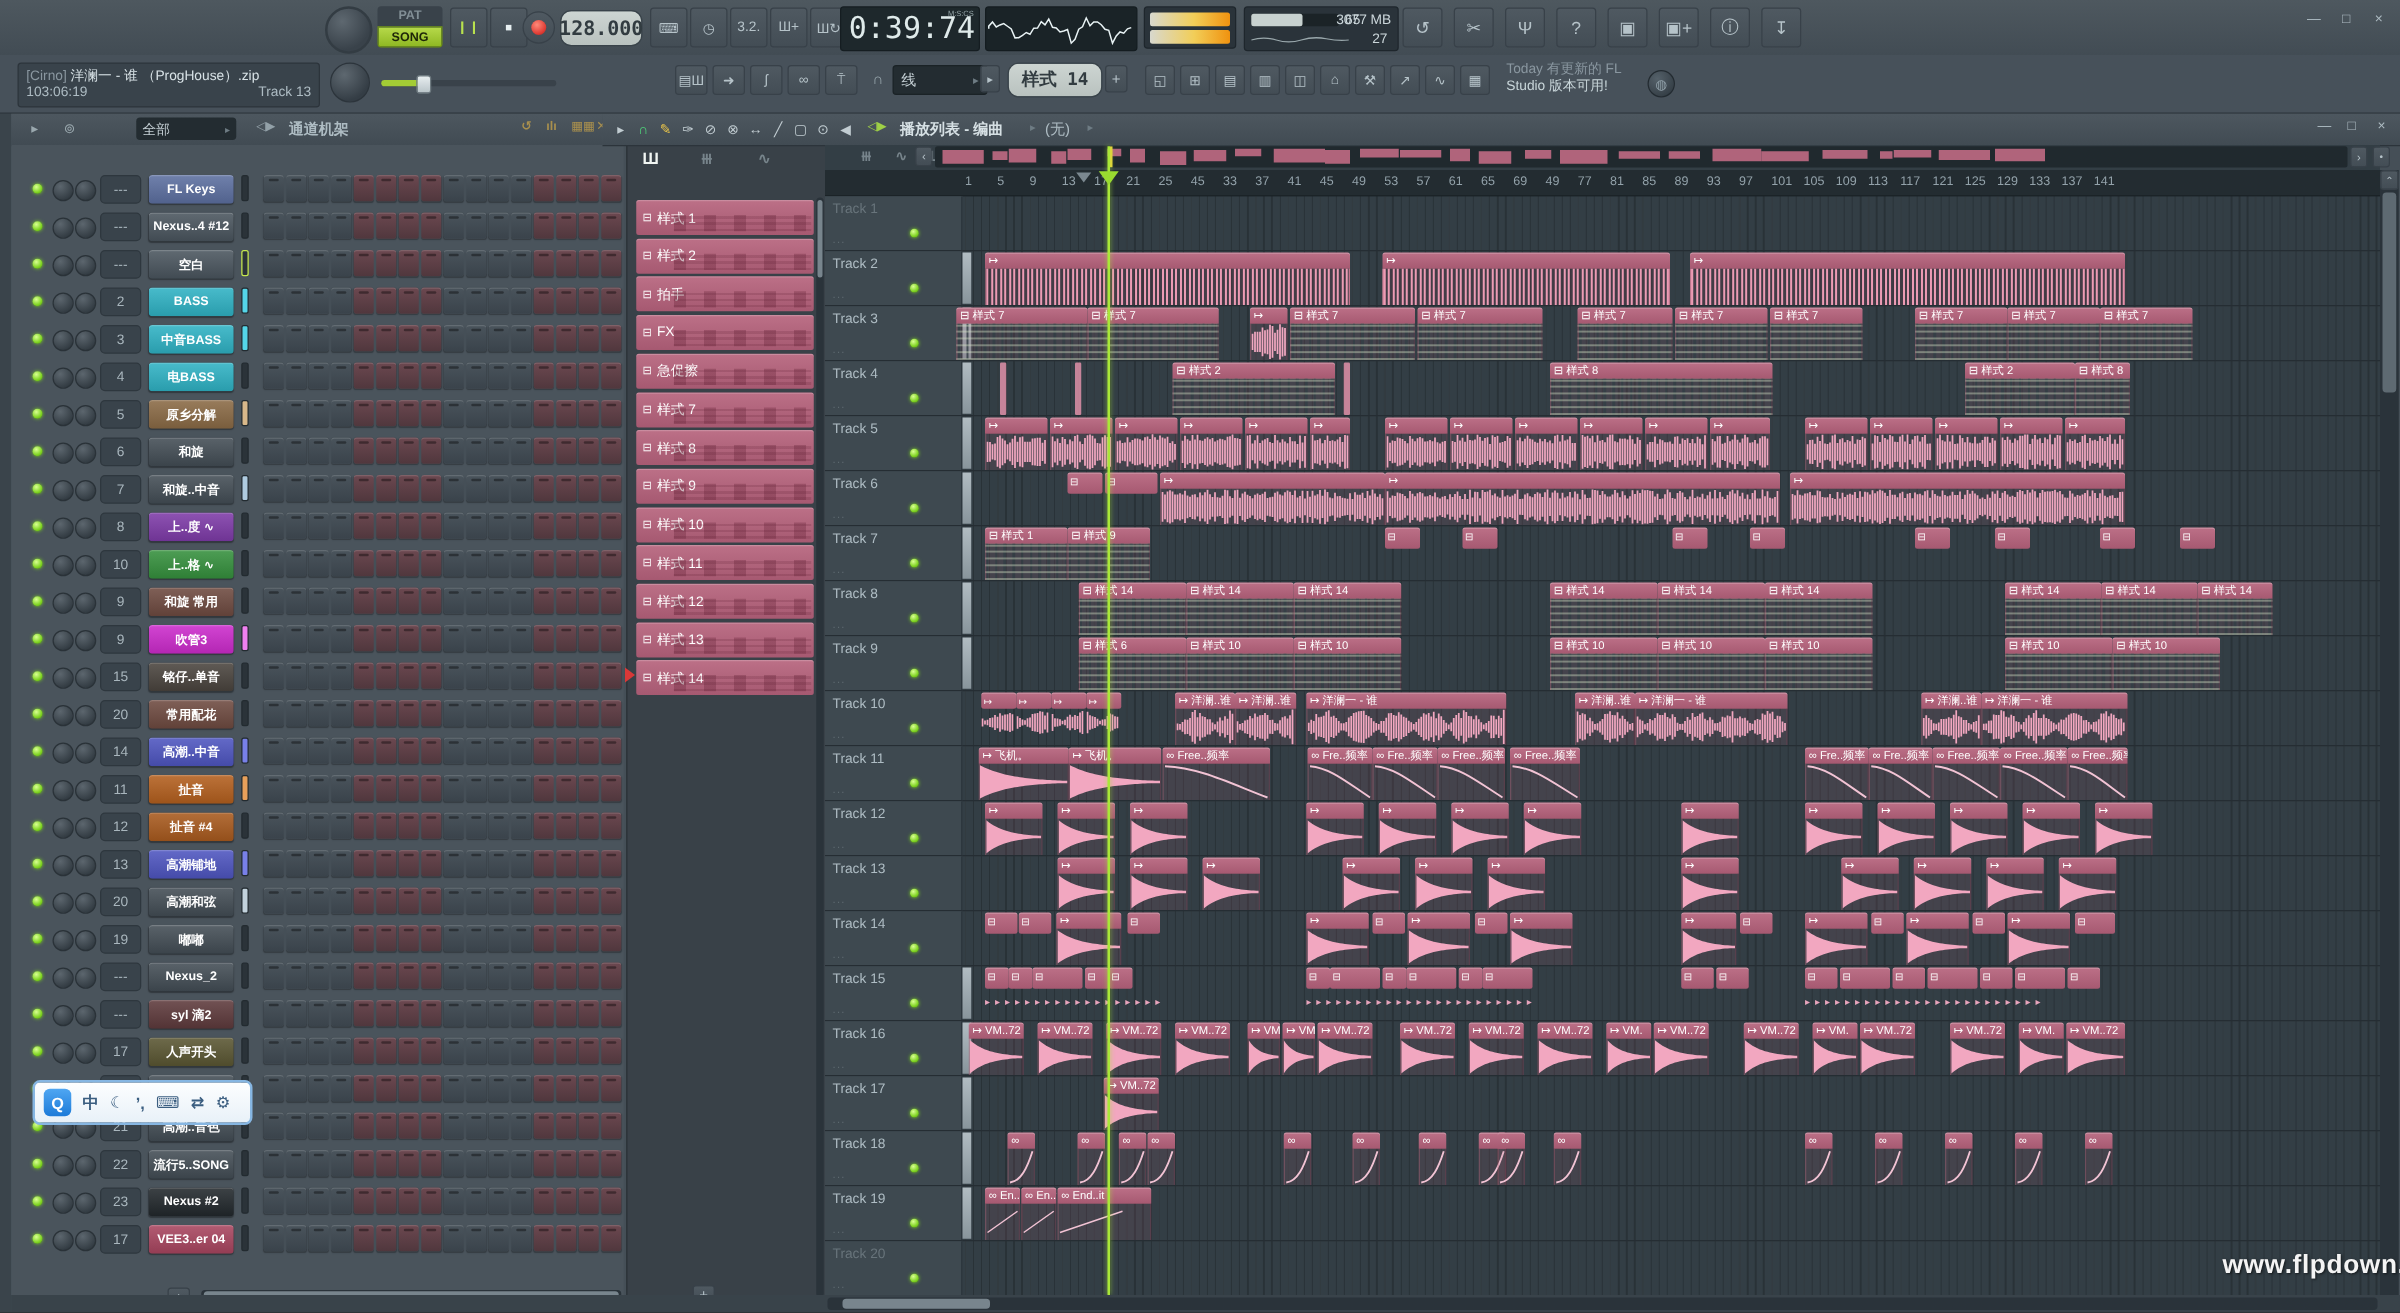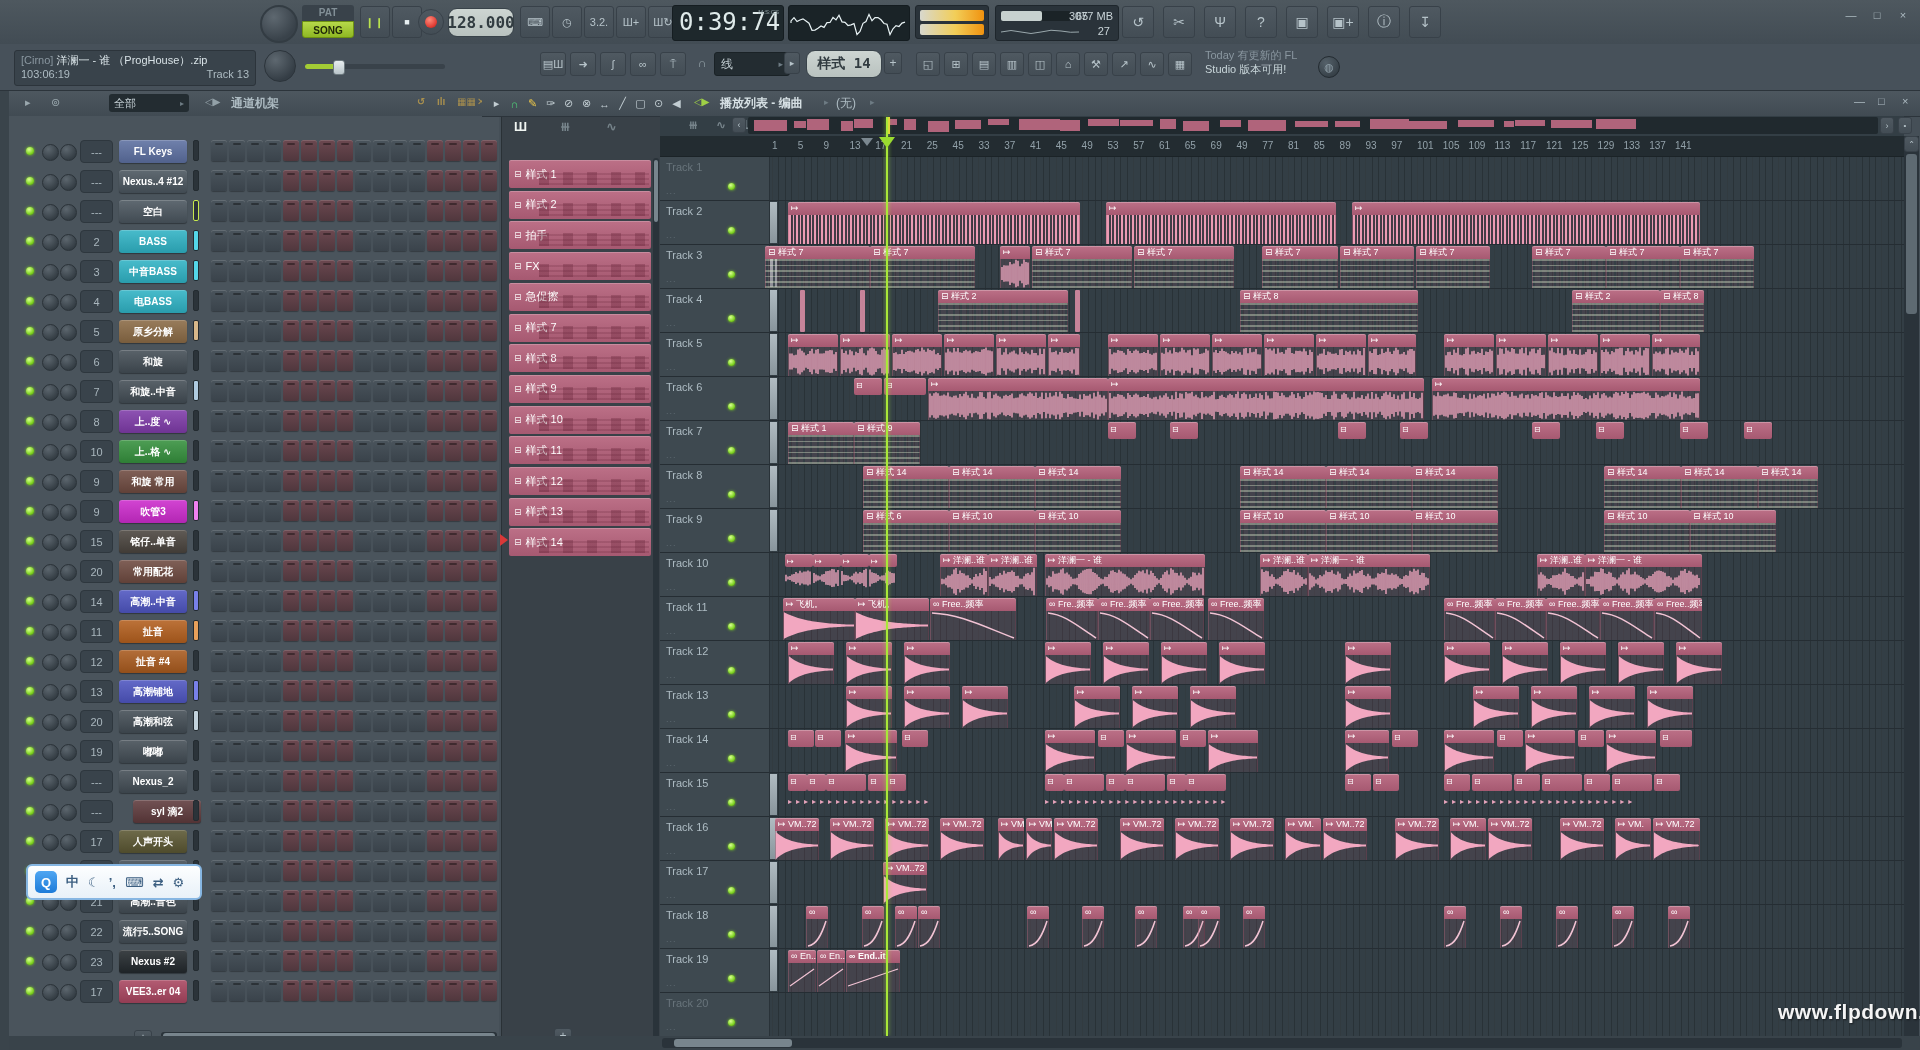--- a/index.html
+++ b/index.html
@@ -1504,21 +1504,21 @@
         </div>
         <div class="st r" style="position: absolute; left: 472px; top: 2px;">
           <i></i>
         </div>
       </div>
       <div style="position: absolute; left: 0px; top: 682px; width: 490px; height: 27px;">
         <div class="rowled" style="position: absolute; left: 17px; top: 9px;"></div>
         <div class="knob" style="position: absolute; left: 33px; top: 6px;"></div>
         <div class="knob" style="position: absolute; left: 51px; top: 6px;"></div>
         <div class="numbox" style="position: absolute; left: 71px; top: 2px;">---</div>
-        <div class="chname" style="position: absolute; left: 124px; top: 2px; background: linear-gradient(rgba(255, 255, 255, 0.12), rgba(0, 0, 0, 0.12)), rgb(94, 58, 60);">syl 滴2</div>
+        <div class="chname" style="position: absolute; left: 110px; top: 2px; background: linear-gradient(rgba(255, 255, 255, 0.12), rgba(0, 0, 0, 0.12)), rgb(94, 58, 60);">syl 滴2</div>
         <div class="indbar" style="position: absolute; left: 184px; top: 2px;"></div>
         <div class="st" style="position: absolute; left: 202px; top: 2px;">
           <i></i>
         </div>
         <div class="st" style="position: absolute; left: 220px; top: 2px;">
           <i></i>
         </div>
         <div class="st" style="position: absolute; left: 238px; top: 2px;">
           <i></i>
         </div>
@@ -3280,21 +3280,21 @@
           </div>
         </div>
         <div class="clip" style="left: 47px; width: 28px;">
           <div class="cliphead">∞ En..t</div>
           <div class="clipbody">
             <svg width="26" height="29" style="position:absolute;left:0;top:0;">
               <path d="M1,23 L25,6" stroke="#F2C3D4" stroke-width="1.2" fill="none"></path>
             </svg>
           </div>
         </div>
-        <div class="clip" style="left: 76px; width: 54px; font-weight: bold;">
+        <div class="clip" style="left: 76px; width: 75px;">
           <div class="cliphead">∞ End..it</div>
           <div class="clipbody">
             <svg width="52" height="29" style="position:absolute;left:0;top:0;">
               <path d="M1,23 L51,6" stroke="#F2C3D4" stroke-width="1.2" fill="none"></path>
             </svg>
           </div>
         </div>
       </div>
       <div class="lanehead" style="top: 993px; height: 44px;">
         <div class="lanename dim">Track 20</div>

